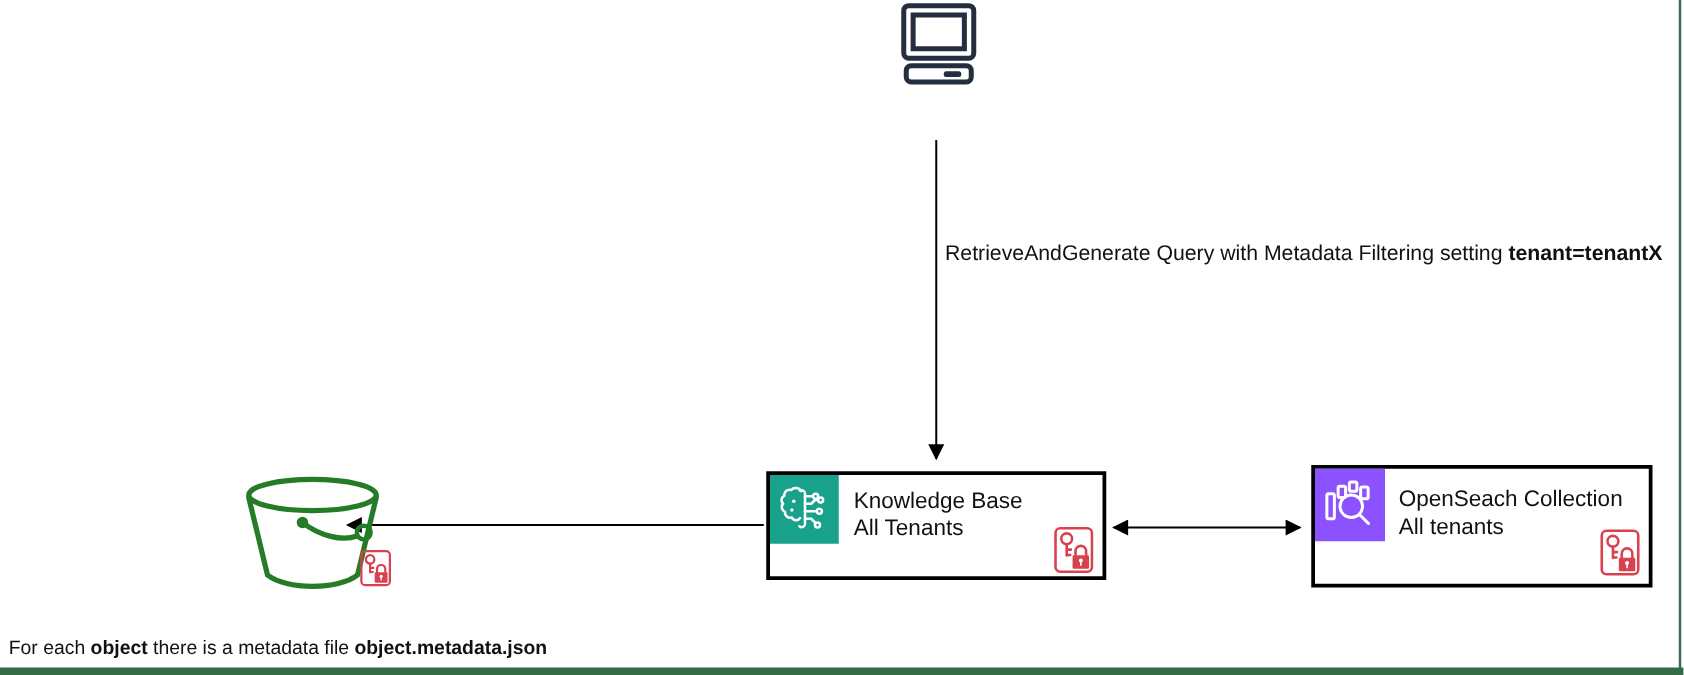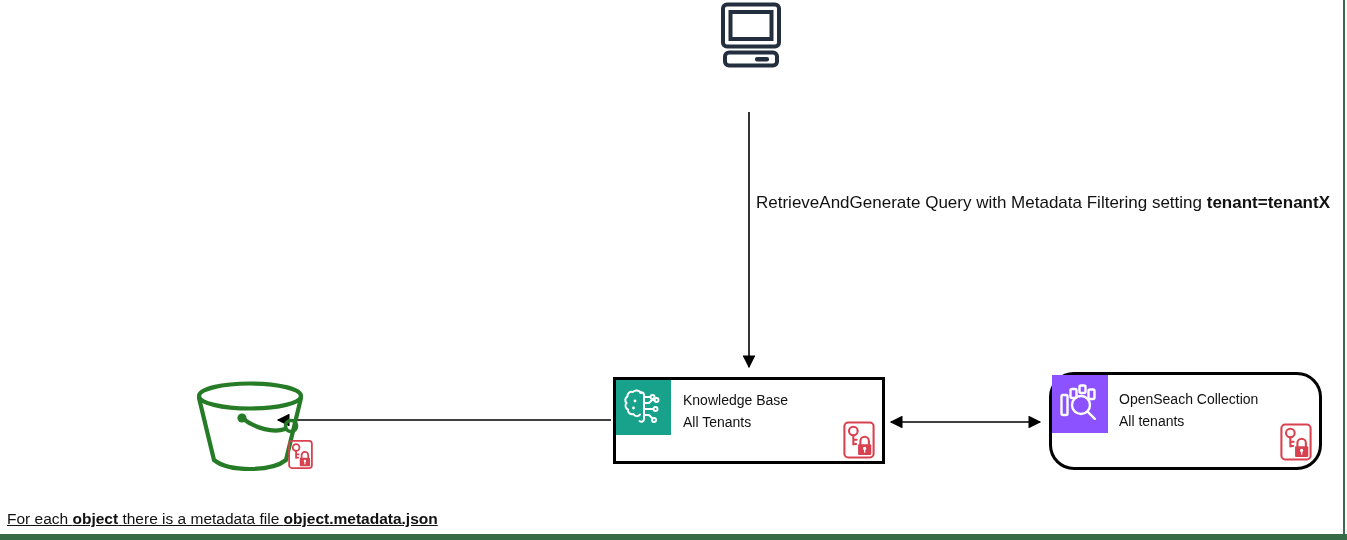--- a/index.html
+++ b/index.html
@@ -14,37 +14,37 @@
   
   .client-icon{left:710px;top:2px;width:82px;height:66px;color:#232F3E;}
   .client-label{left:600px;top:71px;width:300px;text-align:center;font-size:15.5px;color:#232F3E;}
 
   
   .arrow-label{left:756px;top:193px;font-size:17px;white-space:pre;color:#111;}
 
   
   .svc-box{background:#fff;border:3px solid #000;box-sizing:border-box;}
   .kb-box{left:613px;top:377px;width:272px;height:87px;}
-  .os-box{left:1049px;top:372px;width:273px;height:98px;border-radius:25px;}
+  .os-box{left:1049px;top:372px;width:273px;height:98px;}
   .svc-icon{position:absolute;left:0;top:0;display:flex;align-items:center;justify-content:center;}
   .kb-icon{width:55px;height:55px;background:#18A28C;}
   .os-icon{width:56px;height:58px;background:#8C52FF;}
-  .svc-text{position:absolute;left:67px;top:9px;font-size:14px;line-height:22px;color:#111;white-space:nowrap;}
+  .svc-text{position:absolute;left:67px;top:9px;font-size:18px;line-height:22px;color:#111;white-space:nowrap;}
   .os-box .svc-text{top:13px;}
   .badge{position:absolute;color:#D8414F;}
   .kb-badge{right:7px;bottom:2px;width:32px;height:38px;}
   .os-badge{right:7px;bottom:6px;width:32px;height:38px;}
 
   
   .bucket-node{left:192px;top:380px;width:125px;height:95px;color:#267B26;}
   .bucket-badge{left:96px;top:57px;width:25px;height:35px;}
   .bucket-label{left:152px;top:473px;width:165px;text-align:center;font-size:15.5px;color:#232F3E;}
 
   
-  .footer{left:7px;top:510px;font-size:15.5px;white-space:pre;color:#111;text-decoration:underline;}
+  .footer{left:7px;top:510px;font-size:15.5px;white-space:pre;color:#111;}
 
   
   .frame-right{left:1343px;top:0;width:2px;height:540px;background:#3A6B4F;}
   .frame-bottom{left:0;top:534px;width:1347px;height:6px;background:#356B47;}
 </style>
 </head>
 <body>
 
 <div class="canvas">
 

